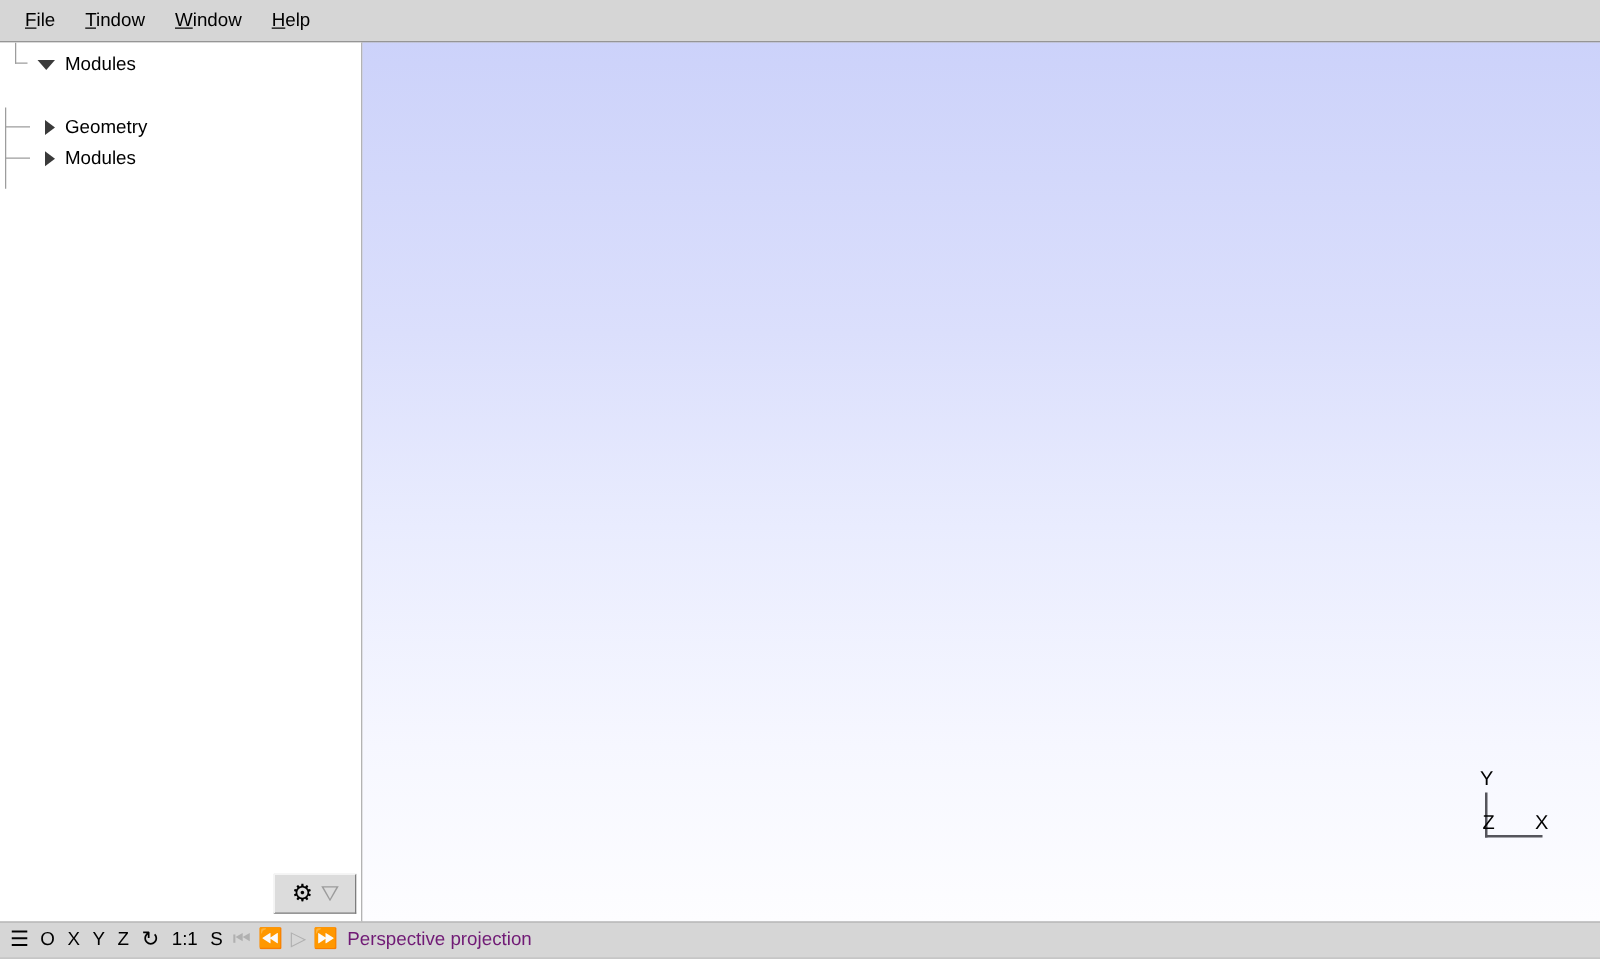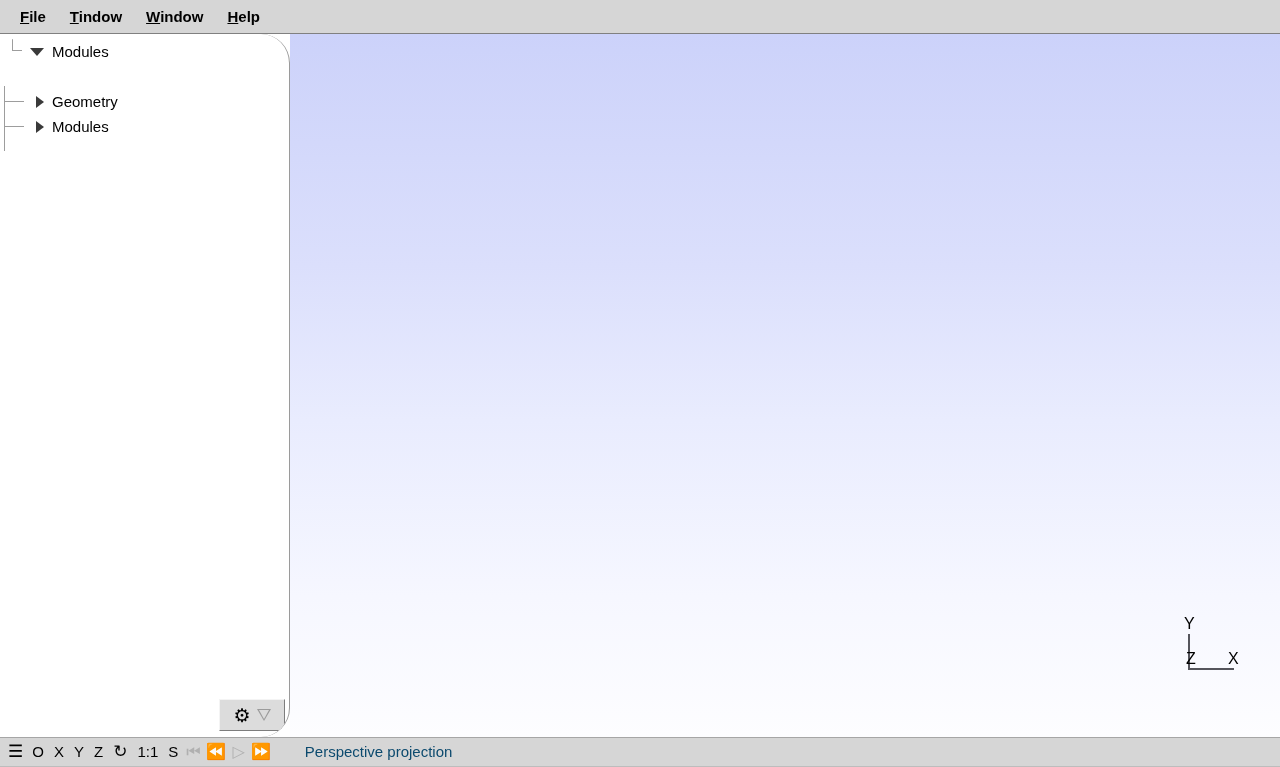--- a/index.html
+++ b/index.html
@@ -28,21 +28,20 @@
   
   .menubar {
     height: 22px;
     min-height: 34px;
     background: #d6d6d6;
     border-bottom: 1px solid #808080;
     display: flex;
     align-items: center;
     padding-left: 10px;
     box-sizing: border-box;
-    font-weight: bold;
   }
   .menu-item {
     font-size: 15px;
     color: #000;
     padding: 2px 10px 2px 10px;
     margin-right: 4px;
     cursor: default;
     white-space: nowrap;
     line-height: 18px;
   }
@@ -61,21 +60,20 @@
 
   
   .sidebar {
     width: 290px;
     min-width: 290px;
     background: #ffffff;
     position: relative;
     border-right: 1px solid #9a9a9a;
     box-sizing: border-box;
     overflow: hidden;
-    border-radius: 29px;
   }
 
   .tree {
     position: relative;
     padding-top: 5px;
   }
   .tree-row {
     display: flex;
     align-items: center;
     height: 25px;
@@ -282,23 +280,23 @@
   }
   .sb-item.rot {
     font-size: 17px;
   }
   .sb-item.disabled {
     color: #b0b0b0;
     font-size: 16px;
     padding: 0 3px;
   }
   .sb-text {
-    margin-left: 31px;
+    margin-left: 4px;
     line-height: 18px;
-    color: #0c4a6e;
+    color: #701a75;
   }
 </style>
 </head>
 <body>
 
 <div id="app">
 
   <div class="menubar">
     <div class="menu-item"><span class="mn">F</span><span>ile</span></div>
     <div class="menu-item"><span class="mn">T</span><span>indow</span></div>

